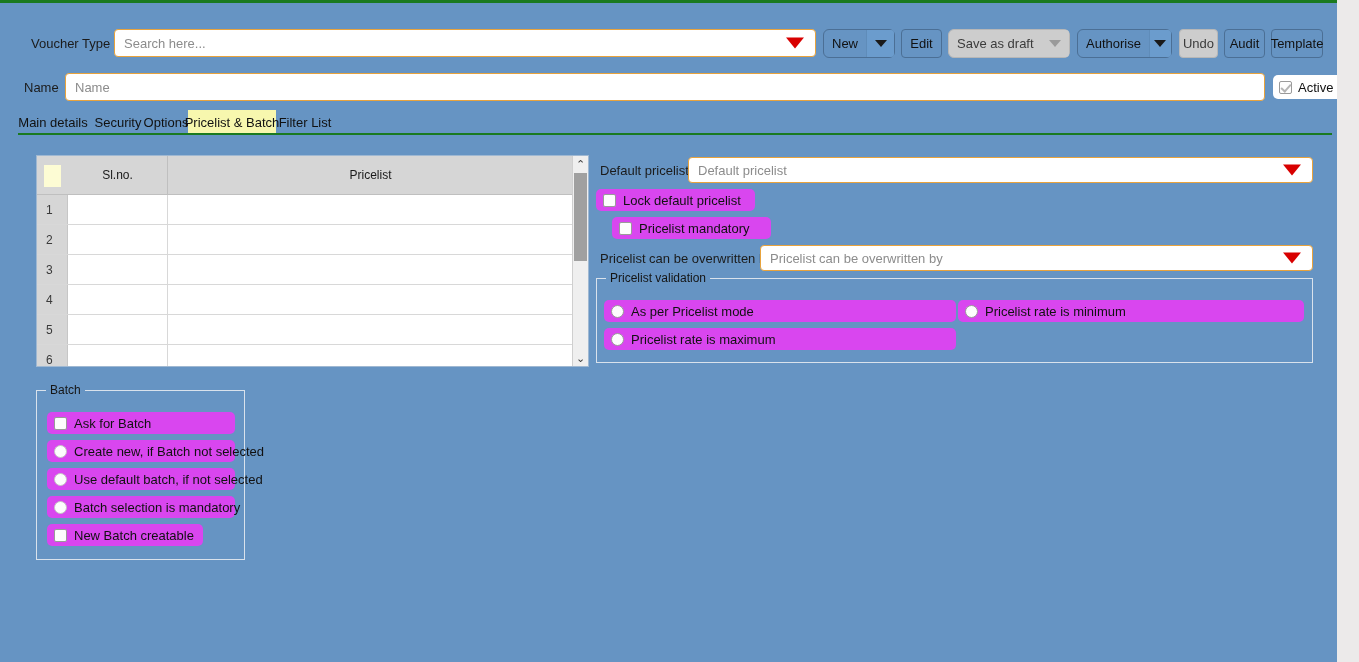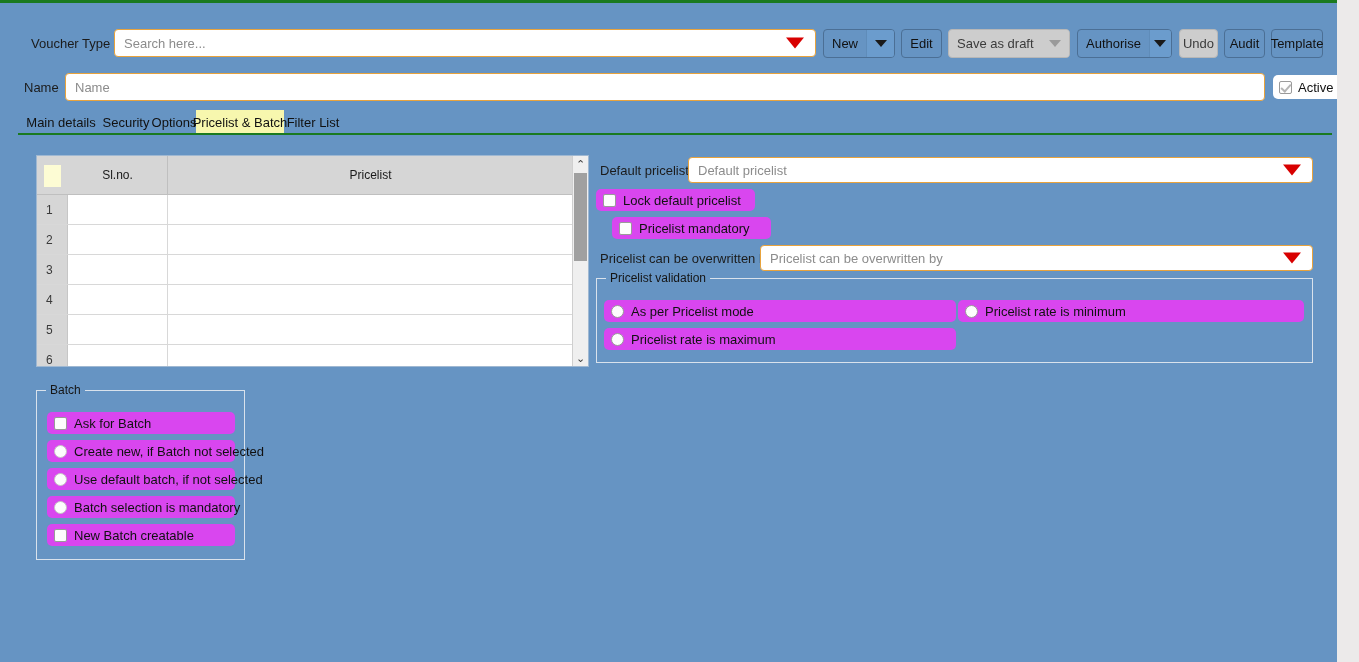--- a/index.html
+++ b/index.html
@@ -87,20 +87,21 @@
     color: #111;
     font-size: 13px;
     display: flex;
     align-items: center;
     justify-content: center;
     white-space: nowrap;
   }
   .btn.split {
     justify-content: flex-start;
     padding: 0;
+    border-radius: 6px;
   }
   .btn.split .txt {
     flex: 1;
     text-align: center;
     padding: 0 8px;
   }
   .btn.split .arrowbox {
     width: 34px;
     height: 100%;
     display: flex;
@@ -202,21 +203,20 @@
     top: 0;
     height: 24px;
     display: flex;
     align-items: center;
     justify-content: center;
     font-size: 13px;
     color: #111;
     padding: 0 8px;
     box-sizing: border-box;
     white-space: nowrap;
-    margin-left: 8px;
   }
   .tab.active {
     background: #f7f7ae;
   }
   #greenline {
     position: absolute;
     left: 18px; top: 133px;
     width: 1314px; height: 2px;
     background: #1a7a1f;
   }
@@ -379,21 +379,21 @@
   #rad-noval  { left: 958px; top: 328px; width: 346px; }
 
   #batch-group {
     left: 36px; top: 390px;
     width: 209px; height: 170px;
   }
   #bt-ask  { left: 47px; top: 412px; width: 188px; }
   #bt-create { left: 47px; top: 440px; width: 188px; }
   #bt-usedef { left: 47px; top: 468px; width: 188px; }
   #bt-mand { left: 47px; top: 496px; width: 188px; }
-  #bt-newcreate { left: 47px; top: 524px; width: 188px; }
+  #bt-newcreate { left: 47px; top: 524px; width: 156px; }
 </style>
 </head>
 <body>
 
 <div id="app">
 
   <div id="topbar"></div>
 
   <div class="row-voucher">
     <div class="lbl lbl-voucher">Voucher Type</div>

